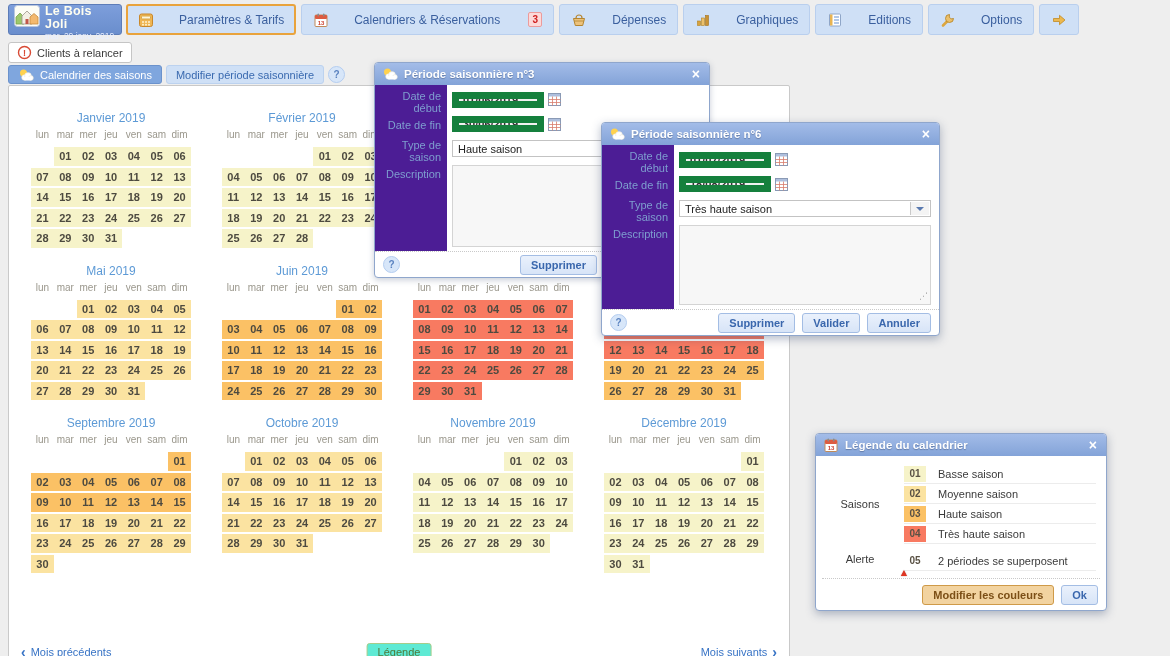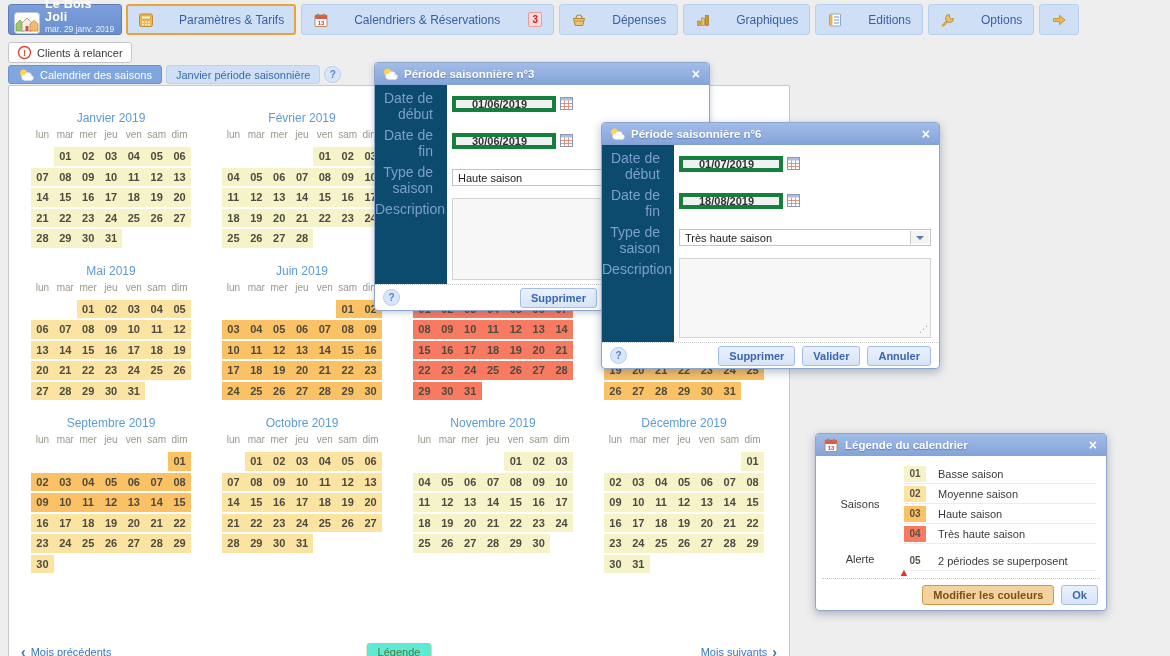--- a/index.html
+++ b/index.html
@@ -2,21 +2,21 @@
 <html><head>
 <meta charset="utf-8">
 <style>
   *{box-sizing:border-box;margin:0;padding:0}
   html,body{background:#e9e9e9}
   .page{position:relative;width:1170px;height:656px;background:#eeeeee;overflow:hidden;
         font-family:"Liberation Sans",sans-serif;color:#333}
   
   .logo{position:absolute;left:8px;top:4px;width:114px;height:31px;
         background:linear-gradient(#7d9edb,#6a8ecd);border:1px solid #5c7cb8;border-radius:3px;
-        display:flex;align-items:flex-end;gap:5px;padding:0 5px}
+        display:flex;align-items:flex-start;gap:5px;padding:0 5px}
   .logo-title{font-size:12.5px;font-weight:bold;color:#fffef0;letter-spacing:.2px;line-height:13px}
   .logo-date{font-size:8.5px;color:#e8efff;line-height:10px}
   #tabs{position:absolute;left:126px;top:4px;display:flex;gap:5px;align-items:stretch}
   .tab{height:31px;background:#cfe0f6;border:1px solid #b9cfee;border-radius:3px;
        display:flex;align-items:center;padding:0 11px;gap:25px;font-size:12px;color:#3a5f9e;cursor:default}
   .tab.active{border:2px solid #e9a33c;padding:0 10px}
   .ticon{display:flex;align-items:center}
   .badge{min-width:14px;height:15px;background:#fcd9d9;border:1px solid #ec9b9b;border-radius:2px;
          color:#cf2020;font-size:10px;font-weight:bold;display:flex;align-items:center;justify-content:center;
          padding:0 2px;margin-left:3px}
@@ -48,24 +48,24 @@
                background:#5eead4;border:1px solid #a6cc8a;border-radius:3px;
                font:11px "Liberation Sans",sans-serif;color:#50793a}
   
   .dialog{position:absolute;background:#fff;border:1px solid #8fa6cc;border-radius:4px;
           box-shadow:0 3px 10px rgba(40,60,100,.35)}
   .dhead{height:22px;background:linear-gradient(#a3bce8,#83a3d8);border-radius:3px 3px 0 0;
          display:flex;align-items:center;padding:0 7px;gap:6px}
   .dtitle{color:#fff;font-weight:bold;font-size:11.5px;text-shadow:0 1px 1px rgba(60,80,120,.5);flex:1}
   .dclose{color:#fff;font-weight:bold;font-size:14px;line-height:14px;padding:0 2px}
   .dbody{display:grid;grid-template-columns:72px 1fr}
-  .flabel{background:#0c4a6e;color:#7e9ecf;font-size:14px;text-align:right;padding:5px 14px 0 0}
+  .flabel{background:#4c1d95;color:#7e9ecf;font-size:11px;text-align:right;padding:5px 6px 0 0}
   .fval{padding:2px 8px 2px 5px;display:flex;align-items:center;gap:4px}
-  .datefld{width:104px;height:16px;background:#f1f1f1;border:4px solid #15803d;
-           font:bold 11px "Liberation Sans",sans-serif;color:#333;padding:0 16px}
+  .datefld{width:92px;height:16px;background:#f1f1f1;border:7px solid #15803d;
+           font:bold 11px "Liberation Sans",sans-serif;color:#333;padding:0 4px}
   .selectbox{flex:1;height:17px;border:1px solid #c3c3c3;background:#fff;font-size:11px;color:#222;
              display:flex;align-items:center;padding-left:5px;position:relative}
   .selarrow{position:absolute;right:1px;top:1px;bottom:1px;width:19px;background:#f4f4f4;
             border-left:1px solid #c9c9c9;display:flex;align-items:center;justify-content:center}
   .selarrow::after{content:"";border:4px solid transparent;border-top-color:#5a7ab0;margin-top:4px}
   .fval.desc{position:relative;padding-bottom:4px}
   .descta{flex:1;height:80px;background:#f7f7f7;border:1px solid #d4d4d4;resize:none;outline:none}
   .d3 .descta{height:82px}
   .grip{position:absolute;right:11px;bottom:8px;font-size:9px;color:#999;line-height:9px}
   .dfoot{height:26px;border-top:1px dotted #c9c9c9;display:flex;align-items:center;padding:0 8px;gap:7px}
@@ -211,21 +211,21 @@
               <circle cx="6.5" cy="9.5" r="2.8"></circle>
               <circle cx="10" cy="8" r="3.4"></circle>
               <circle cx="13" cy="10" r="2.4"></circle>
               <rect x="5.5" y="9" width="8.5" height="3.4" rx="1.7" stroke="none"></rect>
             </g>
           </svg>
         </span>
       <span>Calendrier des saisons</span>
     </div>
     <div class="stab plain">
-      <span>Janvier période saisonnière</span>
+      <span>Modifier période saisonnière</span>
     </div>
     <div class="helpcircle">?</div>
   </div>
 
   <div class="panel">
     <div id="months">
         <div class="month">
           <div class="mtitle">Janvier 2019</div>
           <div class="wrow whead">
             <div class="wd">lun</div>

